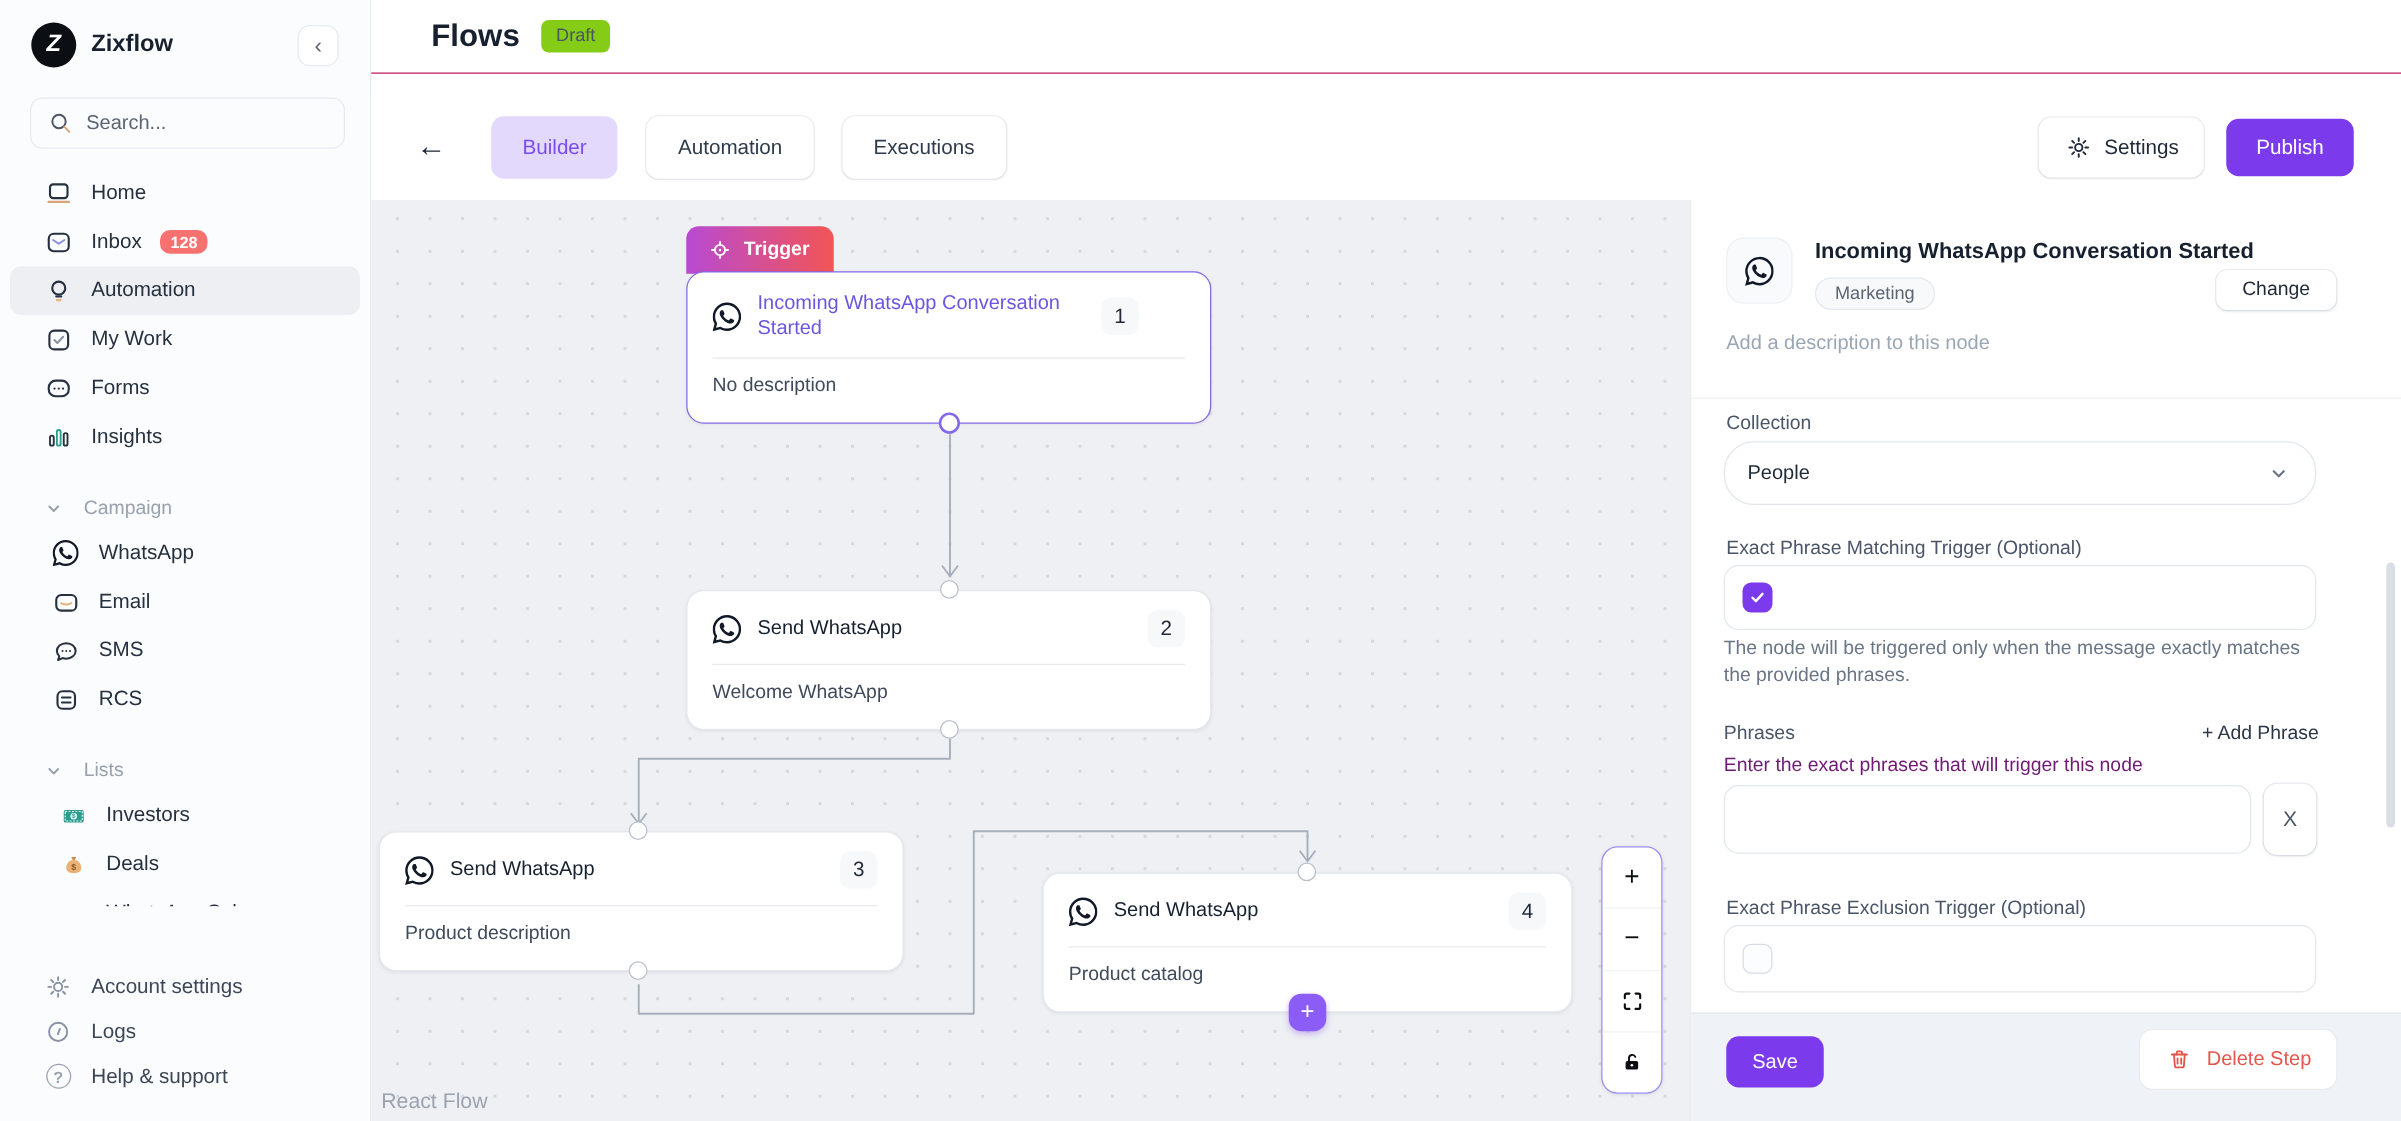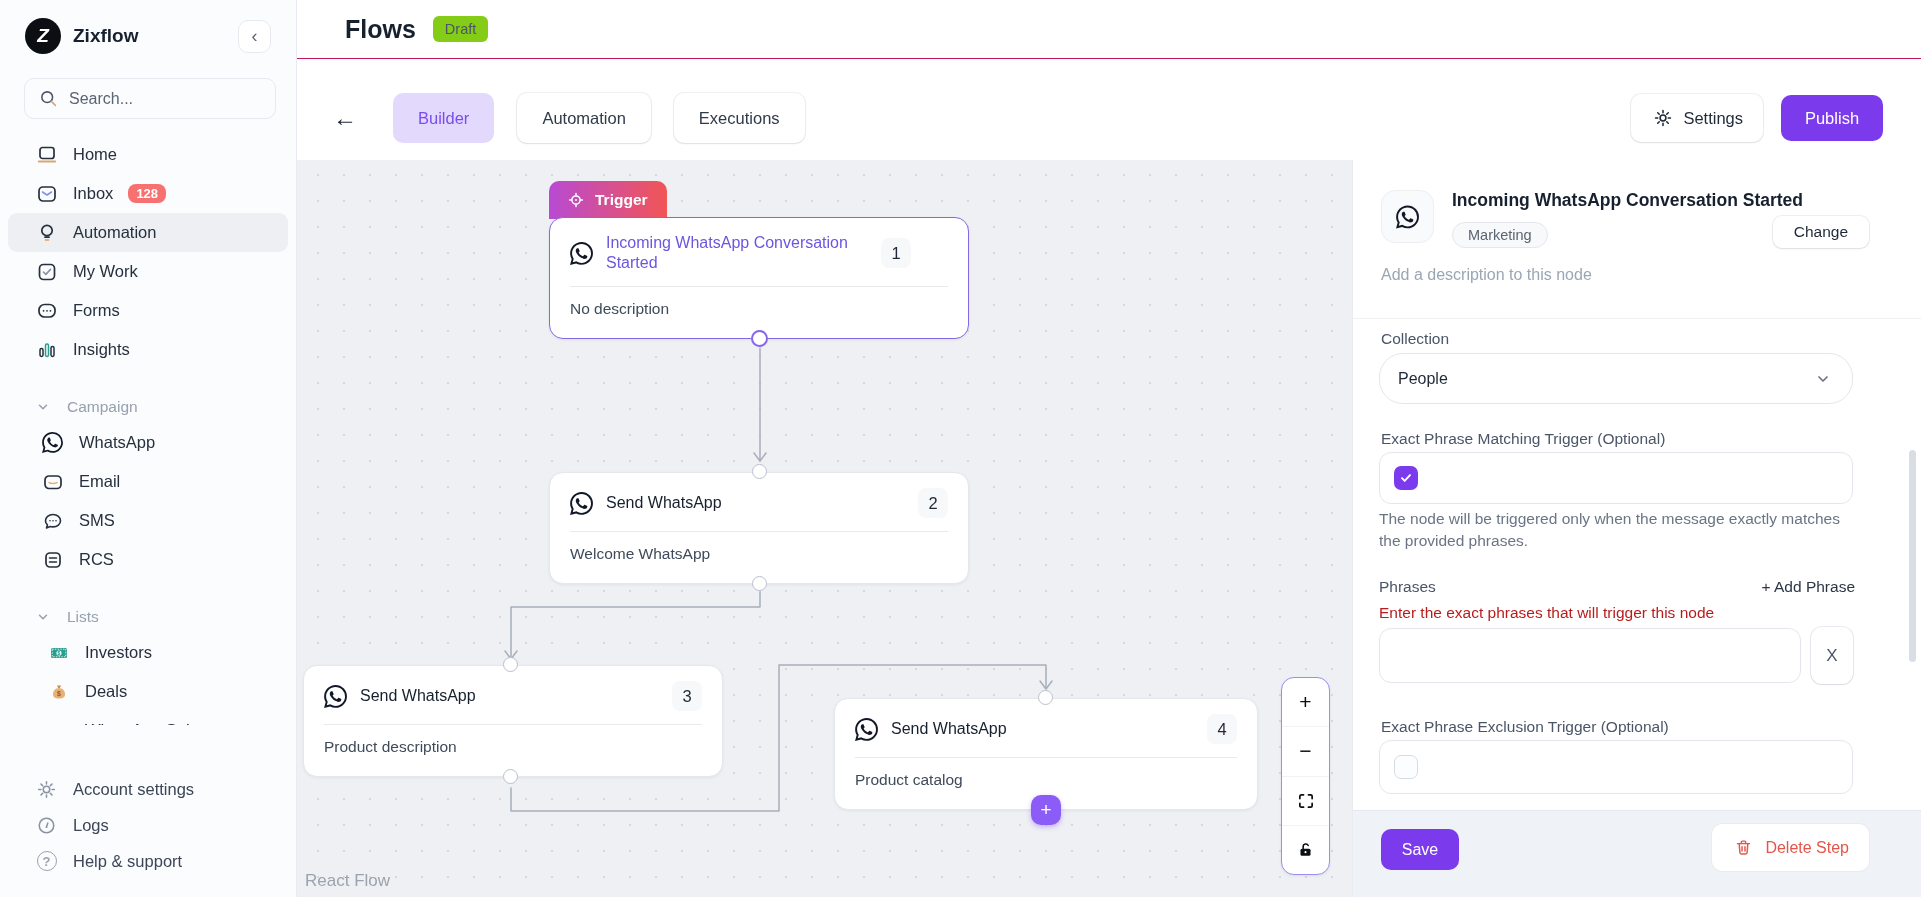--- a/index.html
+++ b/index.html
@@ -116,21 +116,21 @@
     display:flex; align-items:center; padding:0 14px; background:#fff; }
   .checkbox { width:24px; height:24px; border-radius:7px; cursor:pointer; }
   .checkbox.checked { background:#7c3aed; display:flex; align-items:center; justify-content:center; }
   .checkbox.unchecked { border:1.6px solid #d7dce4; background:#fcfdfe; }
   .p-help { position:absolute; left:26px; top:348px; width:486px; font-size:15.5px; color:#6a7585;
     line-height:1.4; }
   .phrases-row { position:absolute; left:26px; top:418px; width:476px; display:flex;
     justify-content:space-between; align-items:center; }
   .phrases-row .pl { font-size:15.5px; color:#4a5568; }
   .add-phrase { font-size:15.5px; color:#2b3647; cursor:pointer; }
-  .p-subhelp { position:absolute; left:26px; top:444px; font-size:15.5px; color:#b91c1c; }
+  .p-subhelp { position:absolute; left:26px; top:444px; font-size:15.5px; color:#701a75; }
   .phrase-input { position:absolute; left:26px; top:468px; width:422px; height:55px;
     border:1px solid #e3e7ed; border-radius:12px; padding:0 16px; font-size:16px; outline:none;
     font-family:inherit; }
   .xbtn { position:absolute; left:458px; top:467px; width:42px; height:57px; background:#fff;
     border-radius:11px; box-shadow:0 1px 2px rgba(16,24,40,.07), 0 0 0 1px #e9ebf0;
     display:flex; align-items:center; justify-content:center; font-size:17px; color:#4a5568; cursor:pointer; }
   .p-footer { position:absolute; left:0; bottom:0; width:100%; height:87px; background:#eff3f7;
     border-top:1px solid #e4e8ee; }
   .save-btn { position:absolute; left:28px; top:18px; width:78px; height:41px; border-radius:10px;
     background:#7c3aed; color:#fff; font-size:16px; font-weight:500; border:0;

